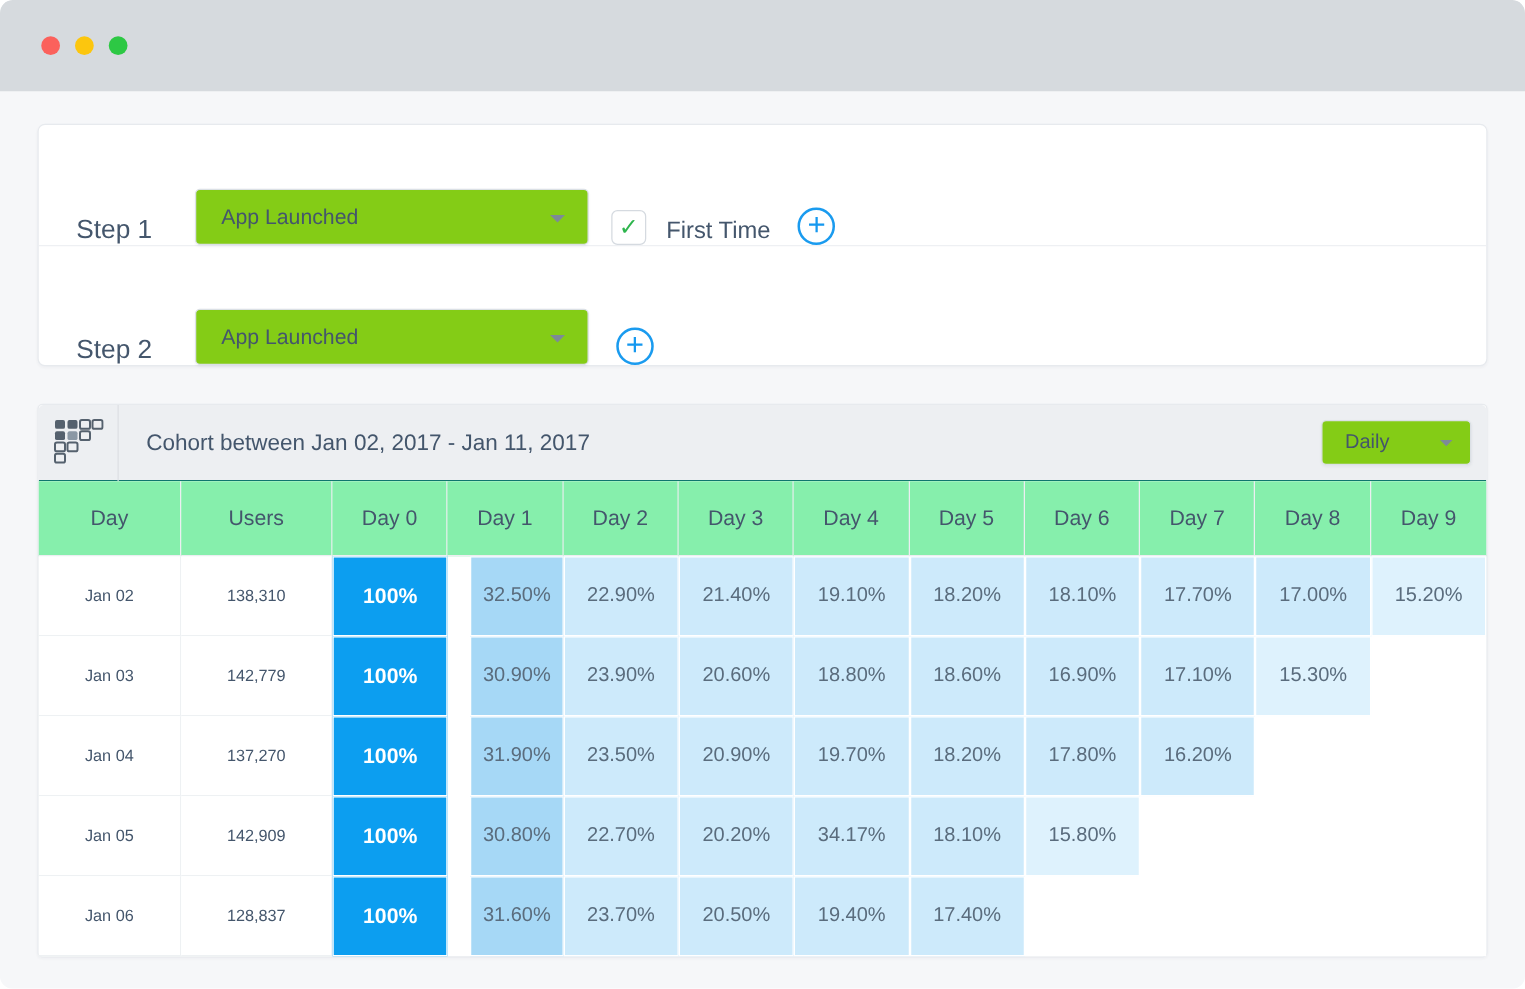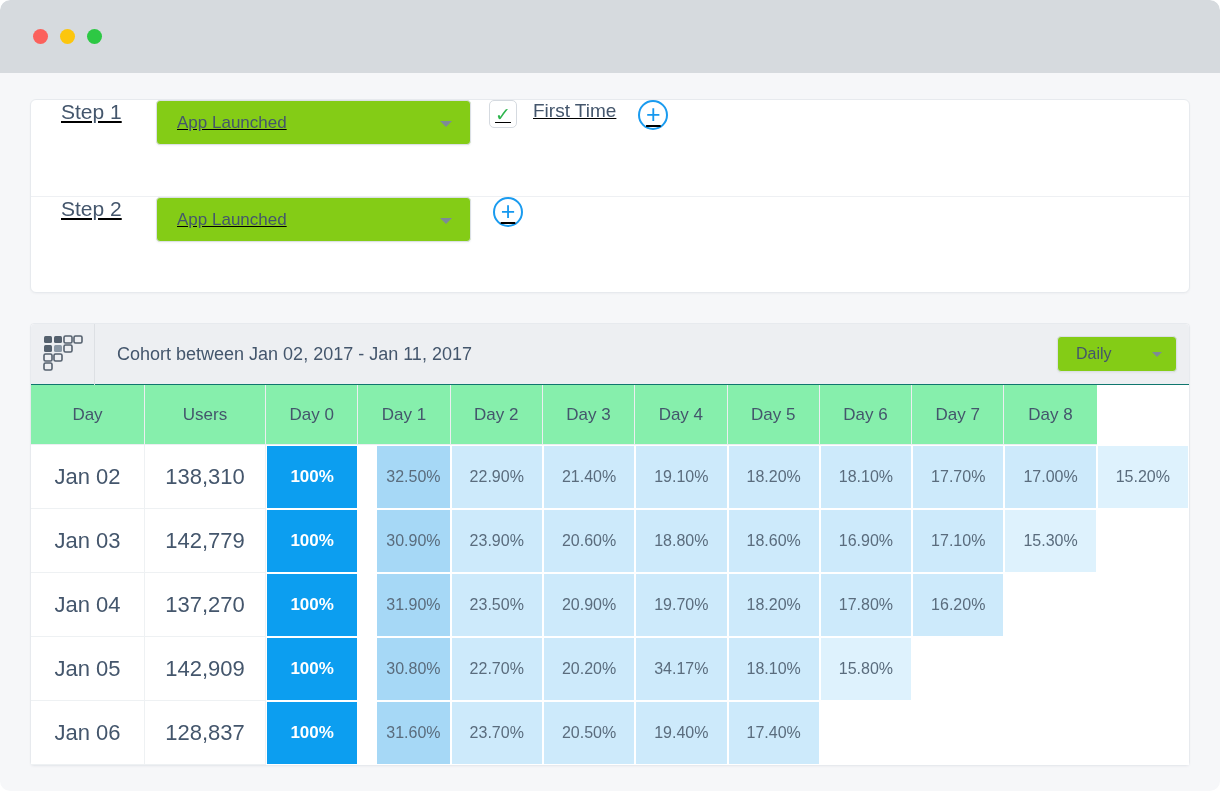--- a/index.html
+++ b/index.html
@@ -18,21 +18,21 @@
   .dot.yellow { background: #fcc60e; }
   .dot.green  { background: #2dc844; }
 
   
   .panel {
     width: 1160px; margin: 0 auto; background: #ffffff;
     border: 1px solid #e7eaee; border-radius: 6px;
     box-shadow: 0 1px 2px rgba(40,55,70,.04);
   }
   .steps-panel { margin-top: 26px; }
-  .step-row { height: 96px; display: flex; align-items: flex-start; padding: 0 30px; text-decoration: underline; }
+  .step-row { height: 96px; display: flex; align-items: flex-end; padding: 0 30px; }
   .step-row + .step-row { border-top: 1px solid #eef0f3; }
   .step-label { font-size: 21px; color: #44566c; width: 95px; flex: 0 0 95px; }
   .select {
     position: relative; height: 45px; background: #84cc16;
     border: 1px solid #dbe0e5; border-radius: 4px;
     box-shadow: 0 1px 2px rgba(40,55,70,.05);
     display: flex; align-items: center; cursor: pointer;
   }
   .event-select { width: 315px; padding: 0 40px 0 20px; font-size: 17px; color: #44566c; }
   .caret {
@@ -76,21 +76,21 @@
   .cohort-table { width: 100%; }
   .trow { display: grid; grid-template-columns: 114px 121px repeat(10, 1fr); }
   .th {
     height: 60px; display: flex; align-items: center; justify-content: center;
     font-size: 17px; color: #44566c; font-weight: 500; background: #86efac;
     border-bottom: 1px solid #eceef1;
   }
   .th:not(:last-child) { border-right: 1px solid #eceef1; }
   .td {
     height: 64px; display: flex; align-items: center; justify-content: center;
-    font-size: 22px; color: #44566c; background: #fff;
+    font-size: 13px; color: #44566c; background: #fff;
   }
   .td.daycell, .td.userscell { border-bottom: 1px solid #eef1f3; }
   .td.daycell { border-right: 1px solid #eef1f3; }
   .td.userscell { border-right: 1px solid #eef1f3; }
   .td.val { border: 1px solid #ffffff; font-size: 16px; color: #5a6c7d; }
   .td.val.c100 { background: #0c9ef0; color: #ffffff; font-weight: bold; font-size: 17px; }
   .td.val.t1 { background: #a6d8f6; margin-left: 18px; }
   .td.val.t2 { background: #cdeafb; }
   .td.val.t3 { background: #def2fd; }
   .td.empty { background: #fff; }
@@ -164,20 +164,21 @@
           <div class="th">Users</div>
           <div class="th">Day 0</div>
           <div class="th">Day 1</div>
           <div class="th">Day 2</div>
           <div class="th">Day 3</div>
           <div class="th">Day 4</div>
           <div class="th">Day 5</div>
           <div class="th">Day 6</div>
           <div class="th">Day 7</div>
           <div class="th">Day 8</div>
+          <div class="th">Day 9</div>
         </div>
         <div class="trow">
           <div class="td daycell">Jan 02</div>
           <div class="td userscell">138,310</div>
           <div class="td val c100">100%</div>
           <div class="td val t1">32.50%</div>
           <div class="td val t2">22.90%</div>
           <div class="td val t2">21.40%</div>
           <div class="td val t2">19.10%</div>
           <div class="td val t2">18.20%</div>

